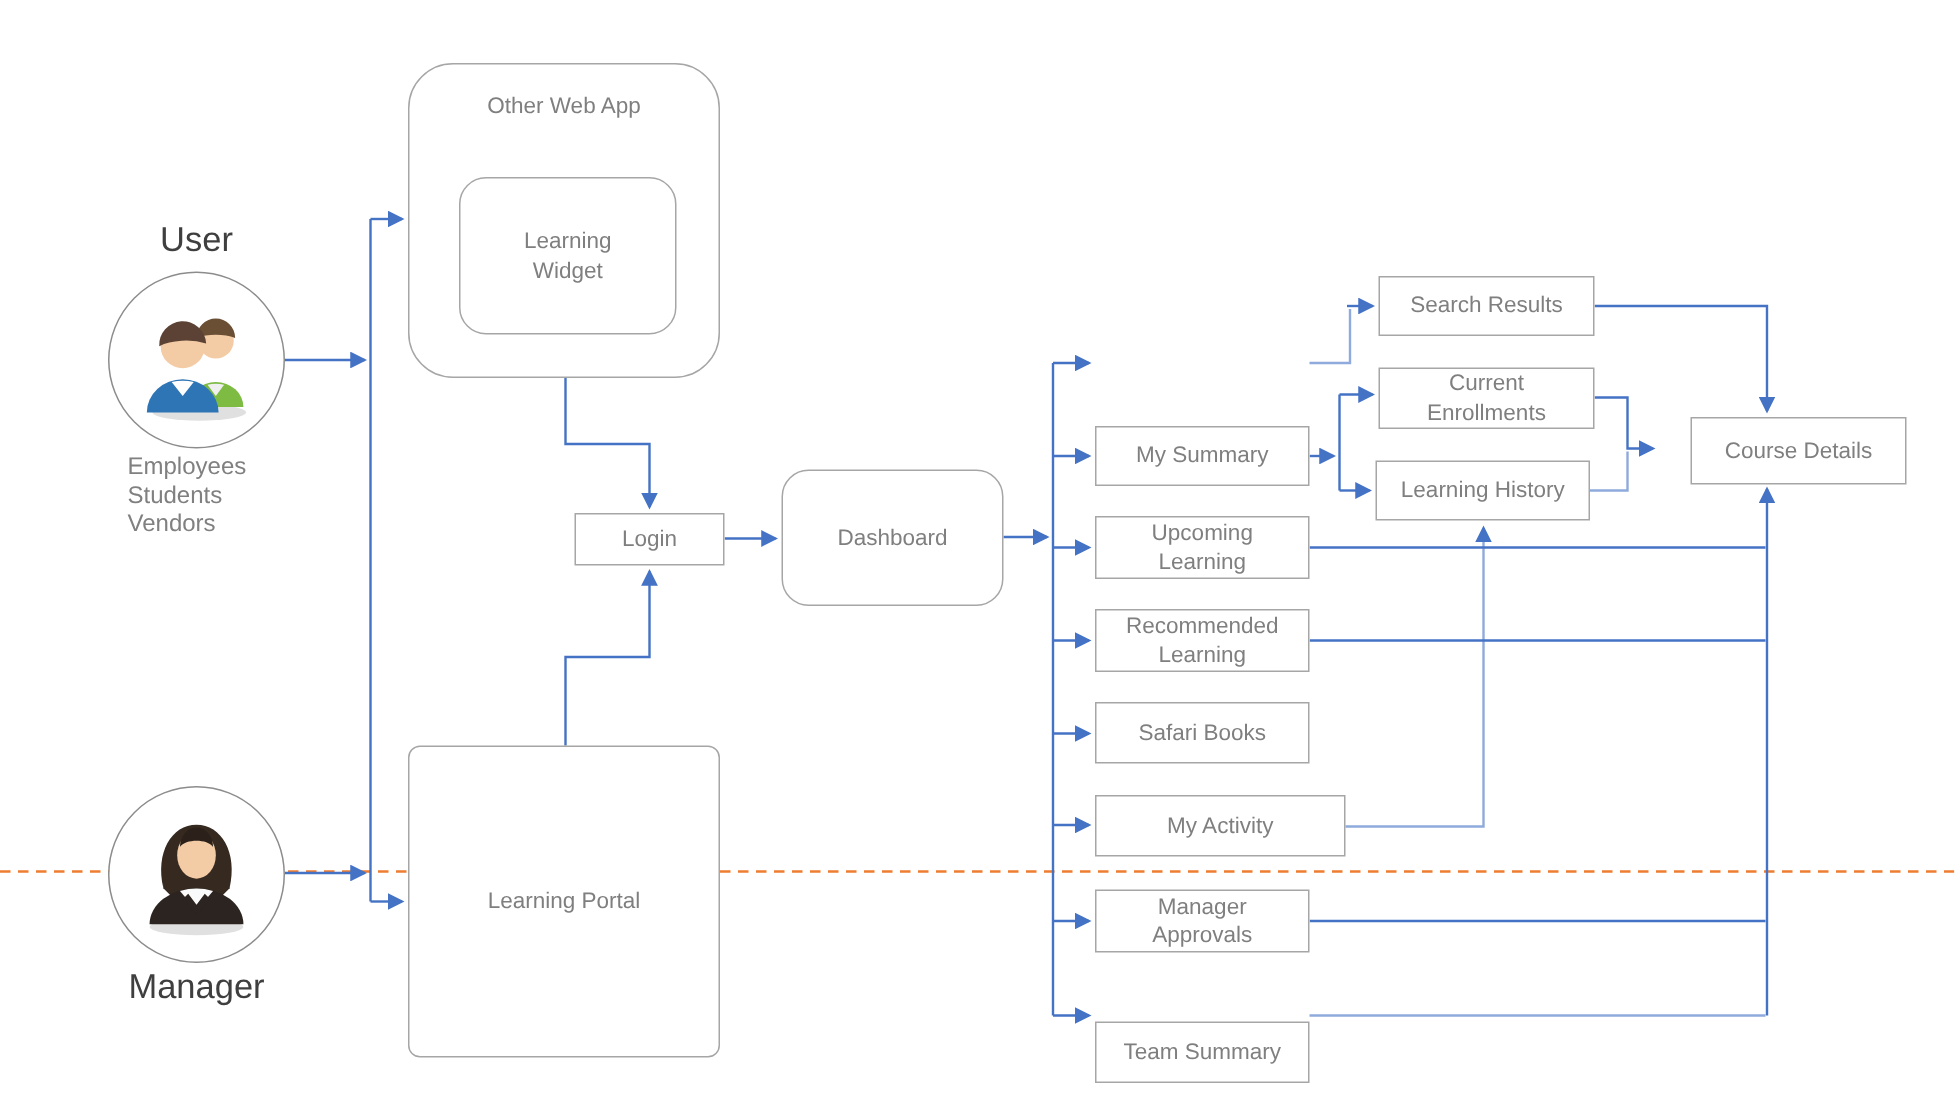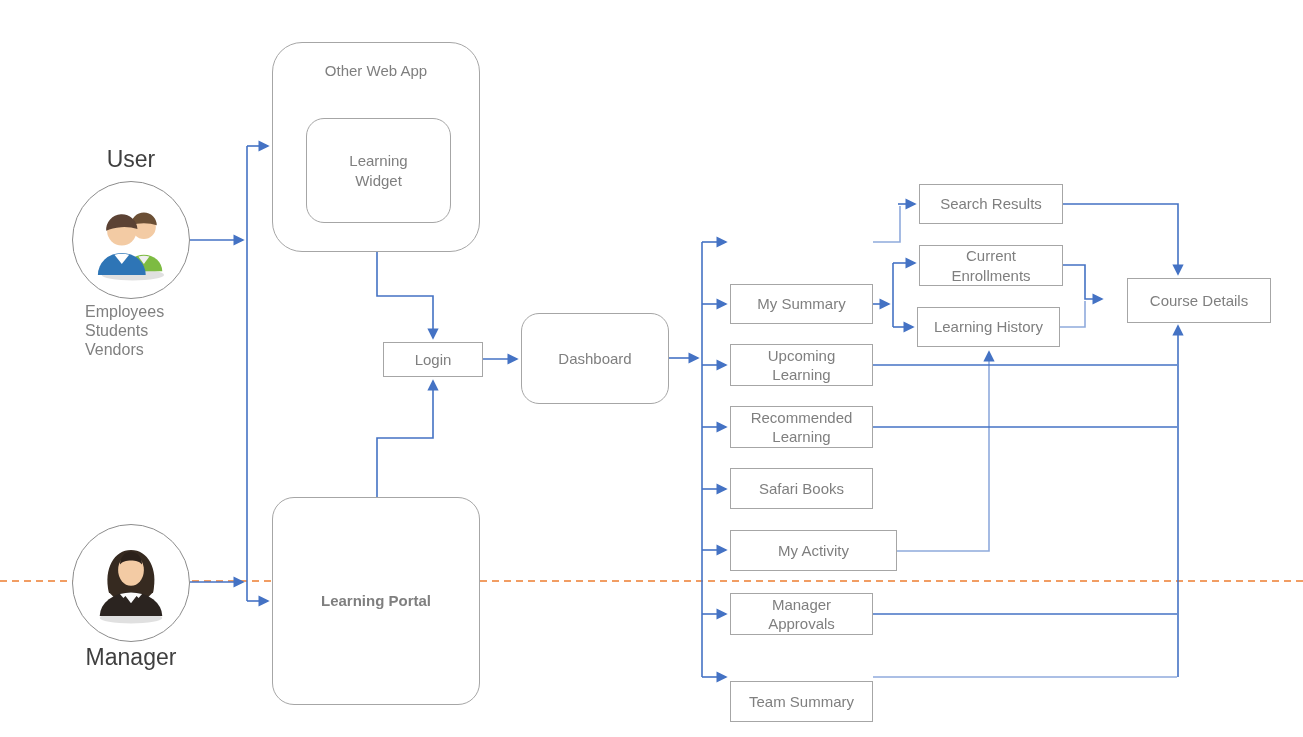--- a/index.html
+++ b/index.html
@@ -9,21 +9,21 @@
   }
   #wires{position:absolute;left:0;top:0;z-index:1;}
   .node{
     position:absolute;z-index:2;box-sizing:border-box;
     background:#ffffff;border:1px solid #A6A6A6;
     color:#7F7F7F;font-size:15px;line-height:1.28;
     display:flex;align-items:center;justify-content:center;
     text-align:center;white-space:pre-line;
   }
   .rounded-lg{border-radius:30px;}
-  .rounded-xl{border-radius:22px;font-weight:bold;}
+  .rounded-xl{border-radius:8px;}
   .rounded-md{border-radius:18px;}
   .container-label{
     position:absolute;left:0;right:0;top:18px;text-align:center;
     color:#7F7F7F;font-size:15px;
   }
   .actor-circle{
     position:absolute;z-index:2;box-sizing:border-box;width:118px;height:118px;
     border:1px solid #8C8C8C;border-radius:50%;background:#ffffff;
     display:flex;align-items:center;justify-content:center;overflow:hidden;
   }

